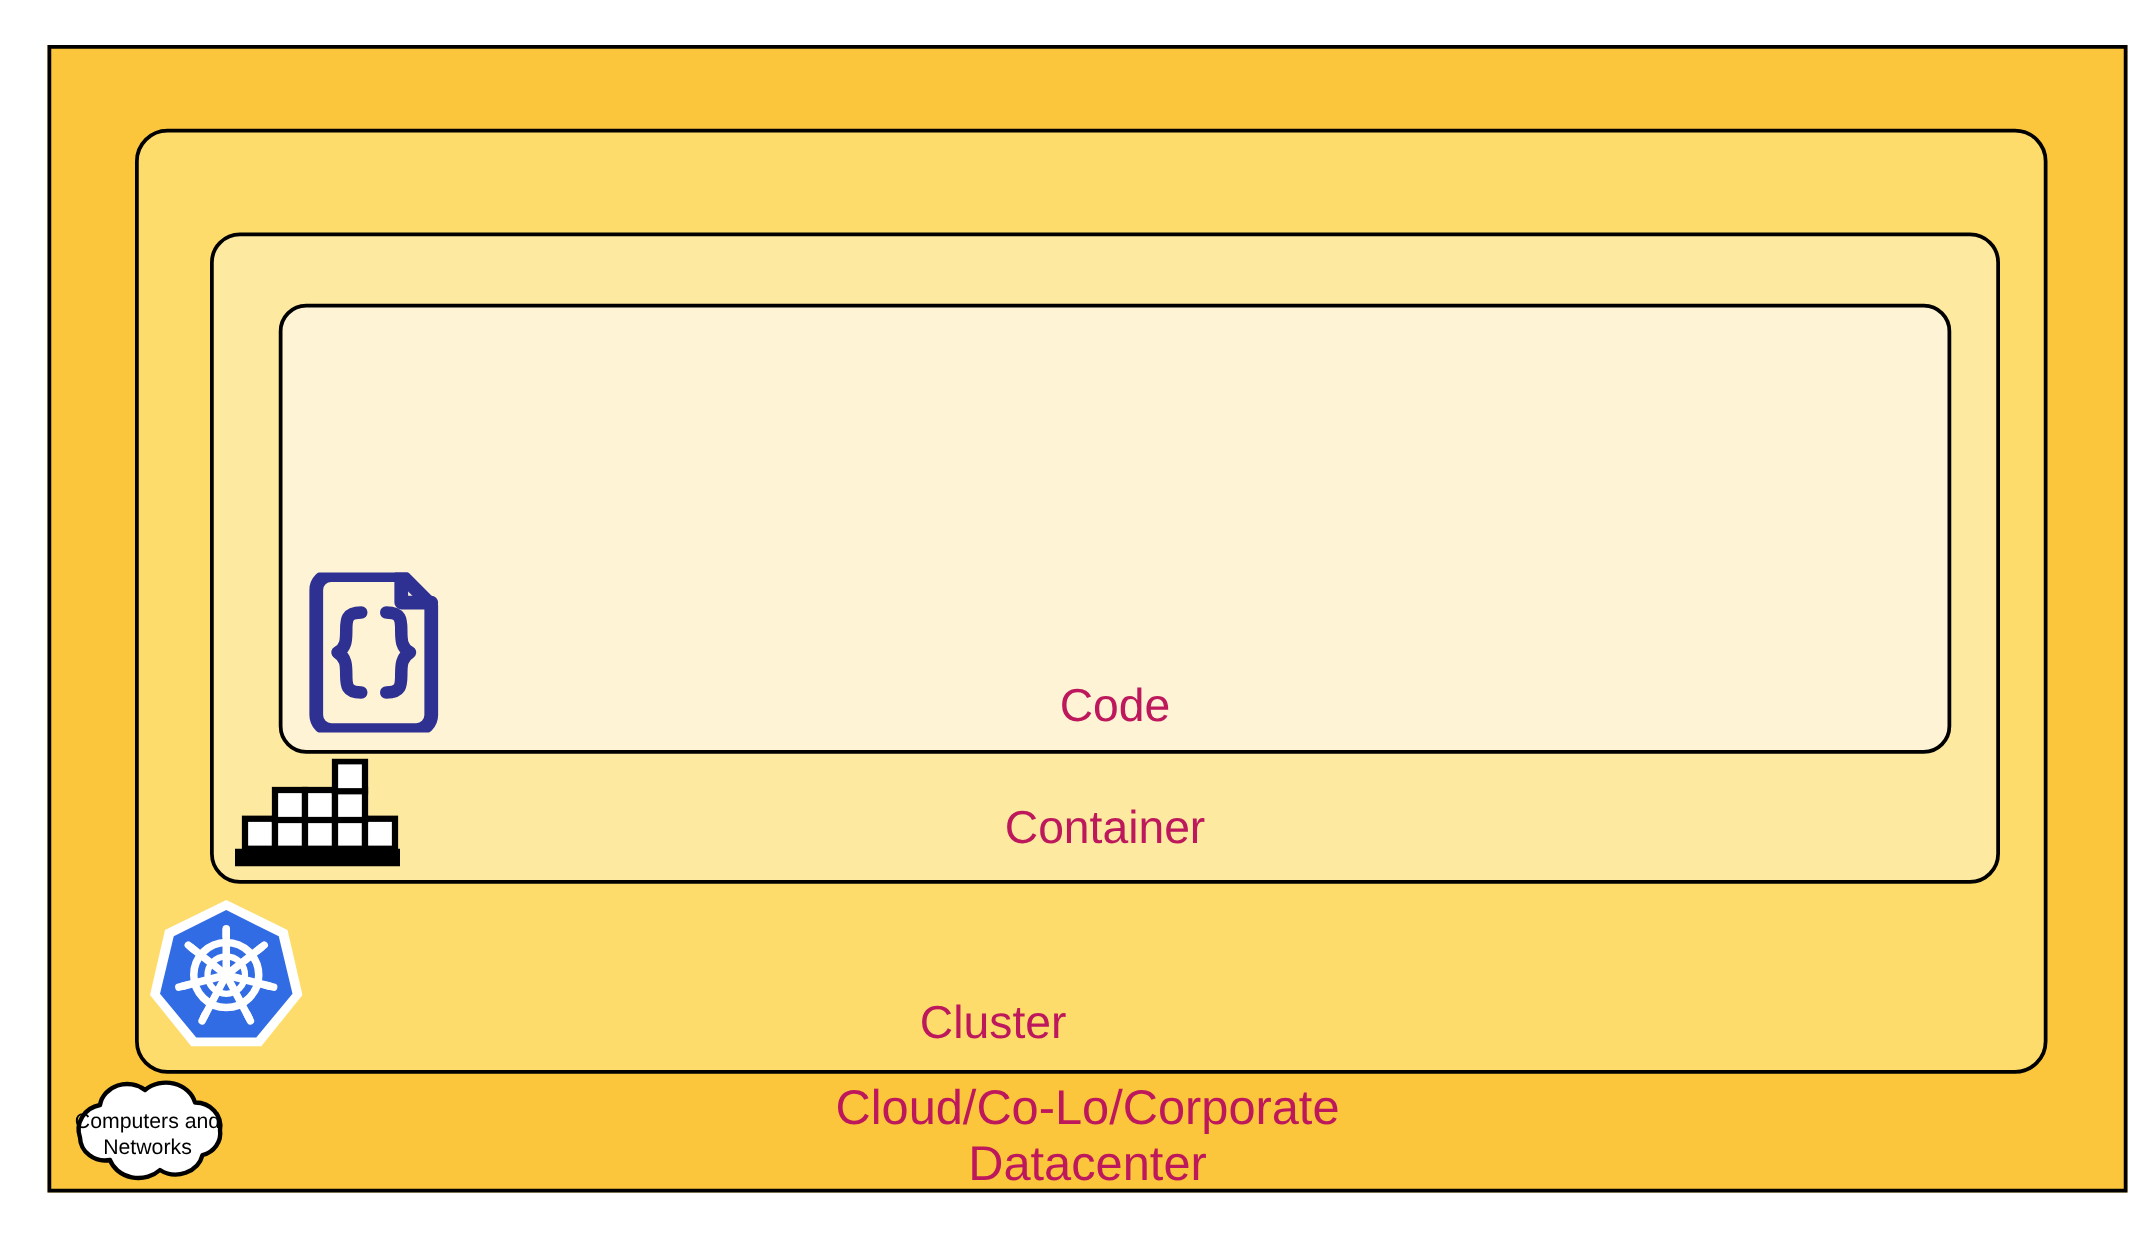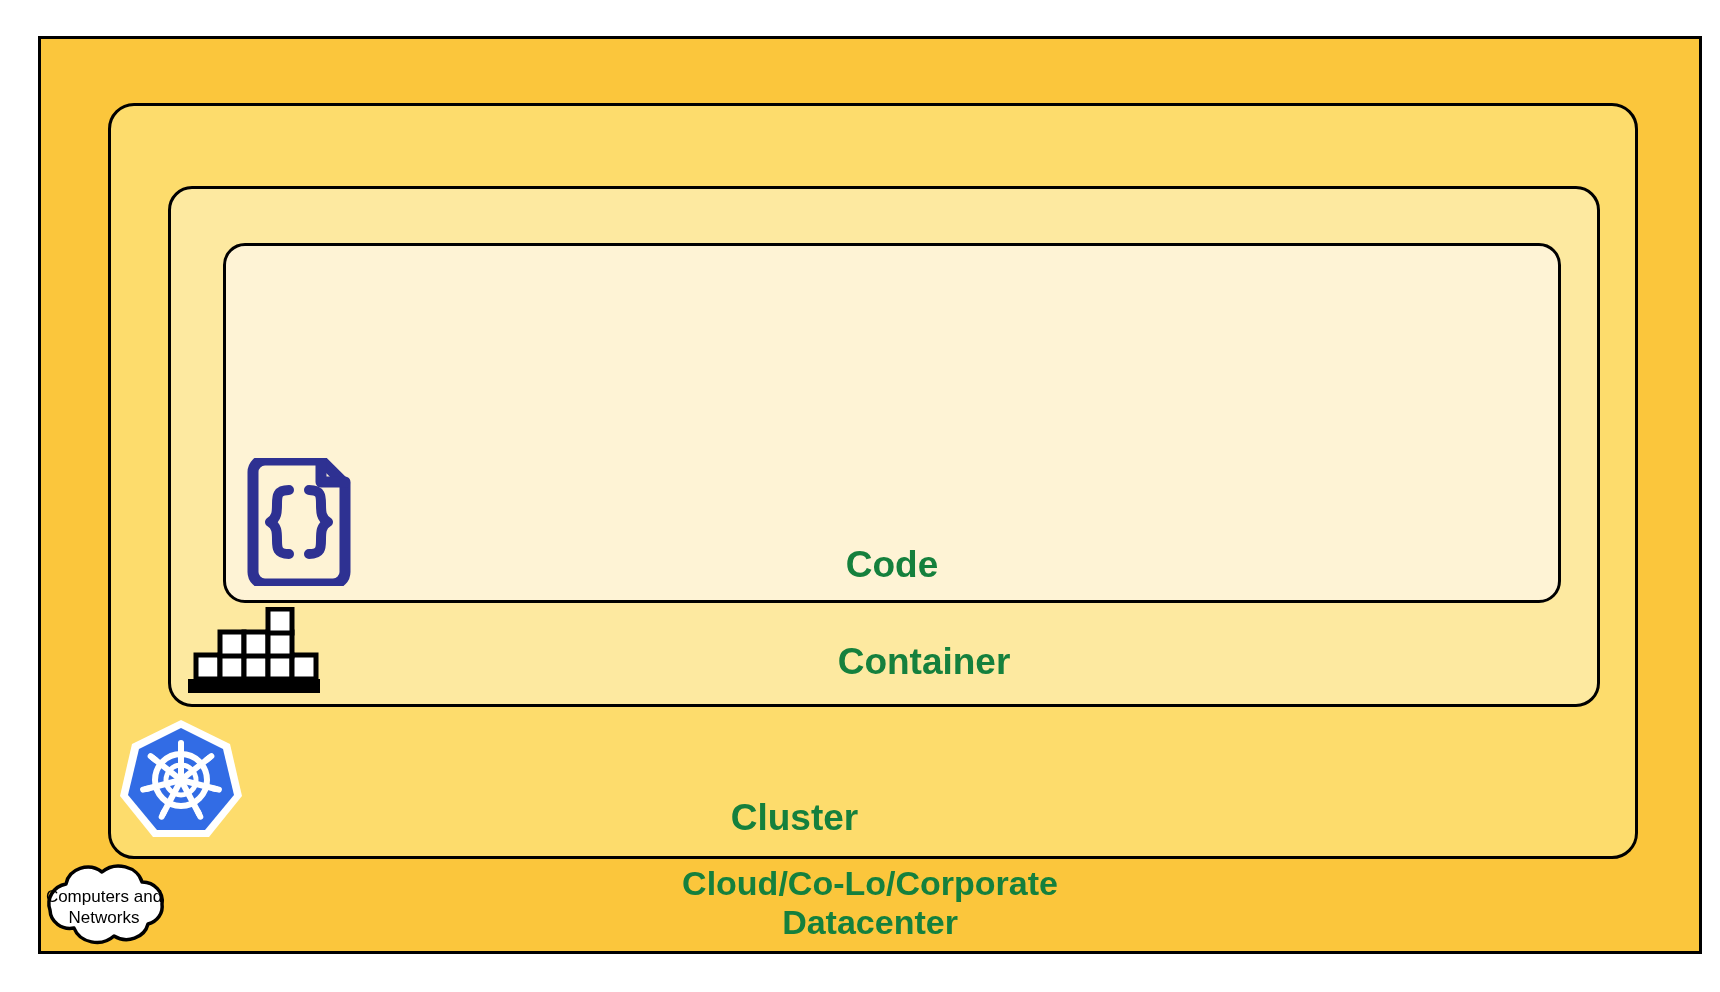--- a/index.html
+++ b/index.html
@@ -70,51 +70,50 @@
     background: #FEF3D5;
     border: 3px solid #000000;
     border-radius: 22px;
     box-sizing: border-box;
   }
 
   
   .caption {
     position: absolute;
     text-align: center;
-    color: #15803d;
+    color: #be185d;
     font-family: "Liberation Sans", sans-serif;
-    font-weight: 700;
+    font-weight: 400;
     line-height: 1.16;
     white-space: pre-line;
     user-select: none;
   }
   .caption-code {
     left: 223px;
     top: 544px;
     width: 1338px;
     font-size: 37px;
   }
   .caption-container {
     left: 168px;
     top: 641px;
     width: 1432px;
     font-size: 37px;
-    margin-left: 40px;
   }
   .caption-cluster {
     left: 108px;
     top: 797px;
     width: 1373px;
     font-size: 37px;
   }
   .caption-datacenter {
     left: 38px;
     top: 864px;
     width: 1664px;
-    font-size: 34px;
+    font-size: 39px;
   }
 
   
   .icon-code {
     position: absolute;
     left: 243px;
     top: 458px;
     width: 112px;
     height: 128px;
   }
@@ -136,21 +135,21 @@
     left: 120px;
     top: 718px;
     width: 122px;
     height: 122px;
   }
   .icon-kubernetes svg { display: block; width: 100%; height: 100%; }
 
   
   .cloud-callout {
     position: absolute;
-    left: 24px;
+    left: 38px;
     top: 862px;
     width: 160px;
     height: 100px;
   }
   .cloud-callout svg {
     position: absolute;
     left: 0; top: 0;
     width: 160px;
     height: 100px;
     overflow: visible;

